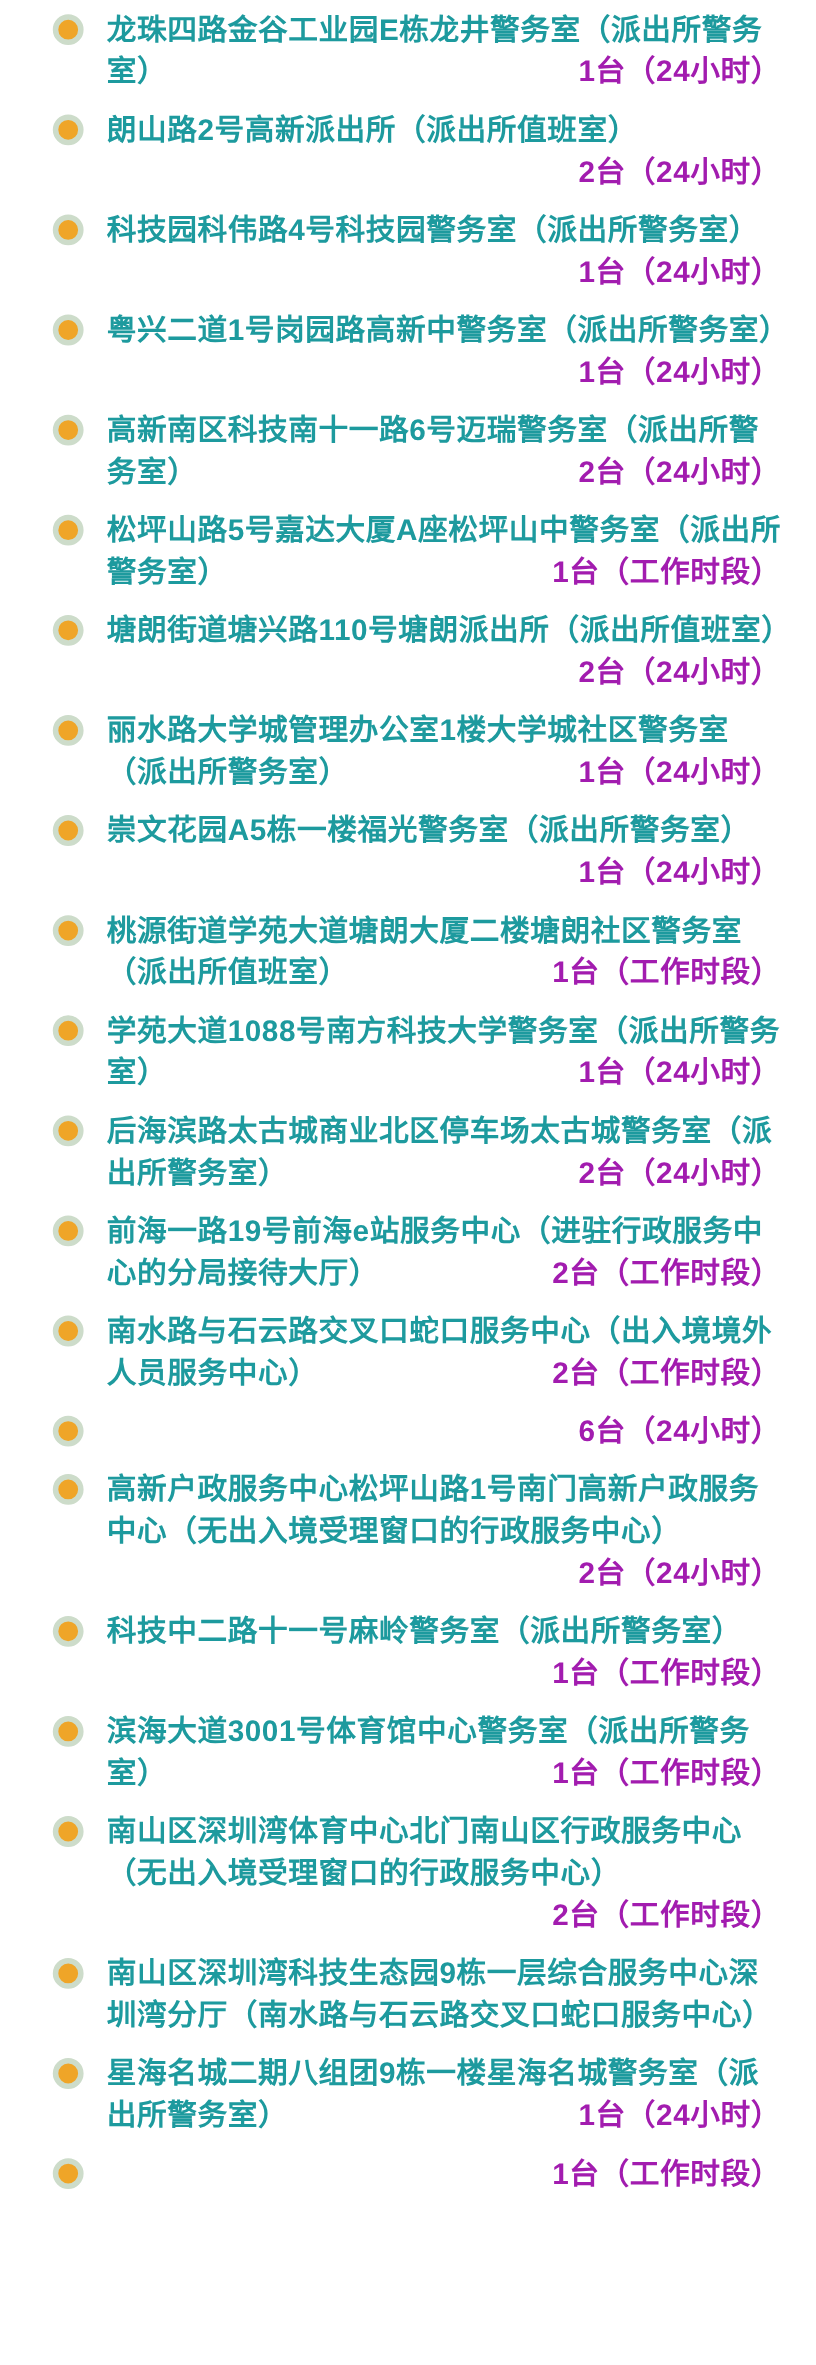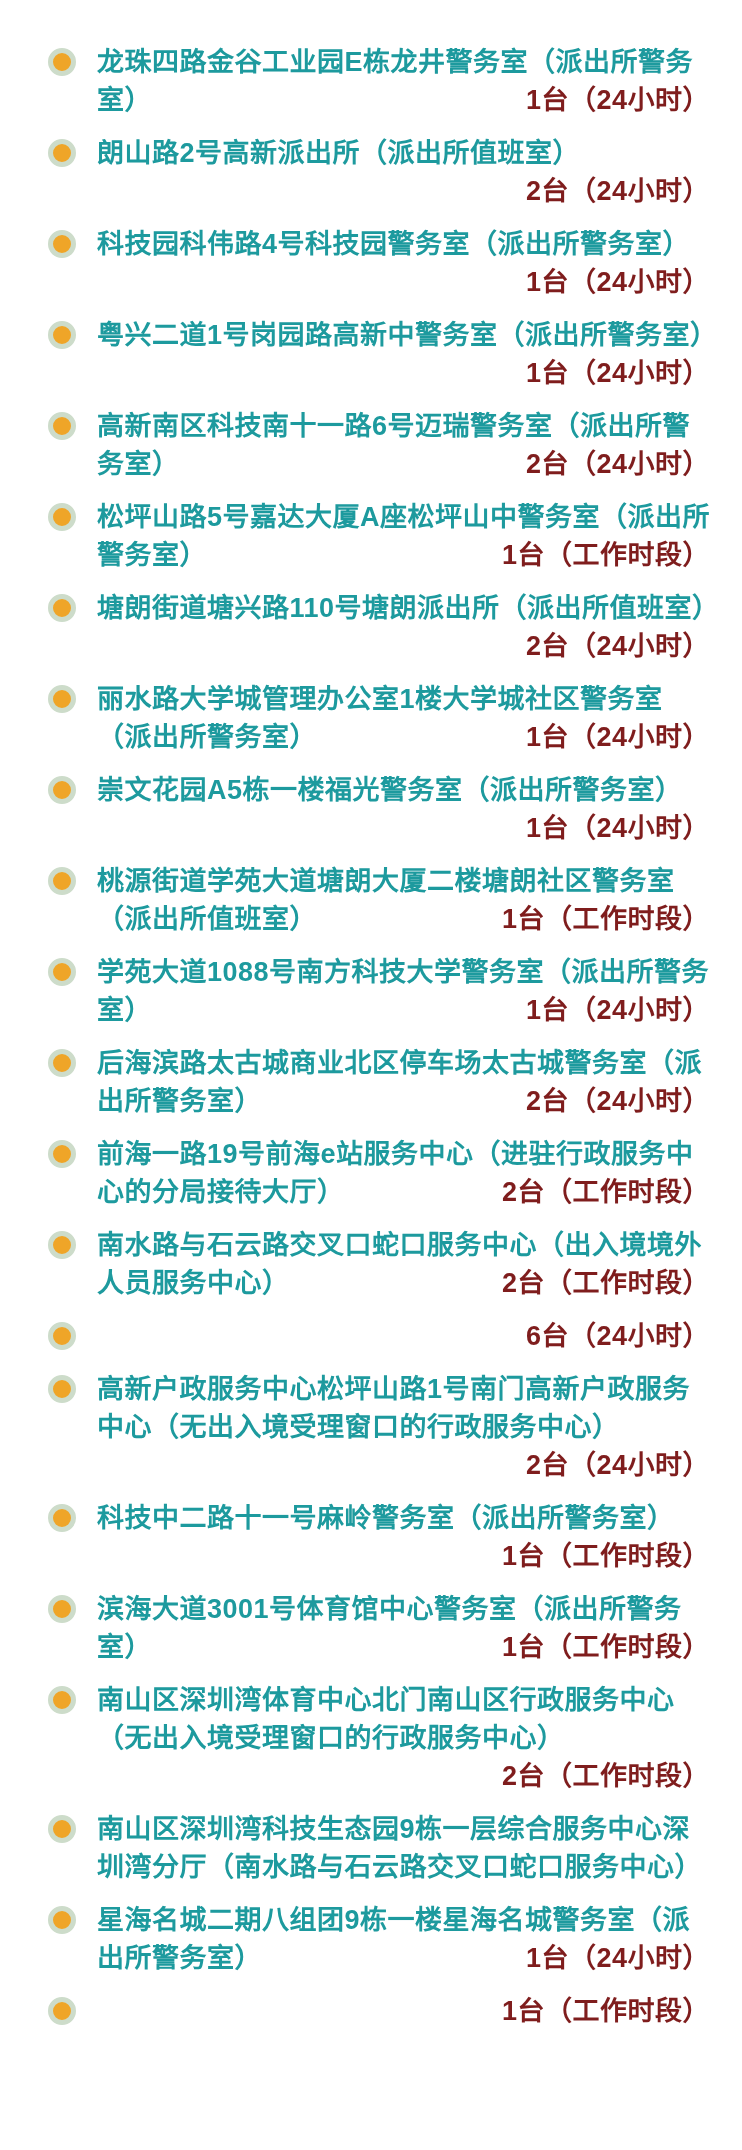--- a/index.html
+++ b/index.html
@@ -7,22 +7,21 @@
     padding: 0;
     background: #ffffff;
   }
   body {
     width: 742px;
     min-height: 2150px;
     font-family: "Liberation Sans", "DejaVu Sans", sans-serif;
     -webkit-font-smoothing: antialiased;
   }
   .list {
-    padding: 18px 32px 10px 48px;
-    margin-top: 25px;
+    padding: 8px 32px 10px 48px;
   }
   .item {
     display: flex;
     align-items: flex-start;
     margin-bottom: 15px;
   }
   .bullet {
     flex: none;
     width: 18px;
     height: 18px;
@@ -43,21 +42,21 @@
   .text::after {
     content: "";
     display: block;
     clear: both;
   }
   .name {
     color: #1d9a9e;
   }
   .value {
     float: right;
-    color: #7f1d1d;
+    color: #a21caf;
     white-space: nowrap;
   }
 </style>
 </head>
 <body>
 
 <div class="list" id="list">
   <div class="item">
     <span class="bullet"></span>
     <div class="text">

